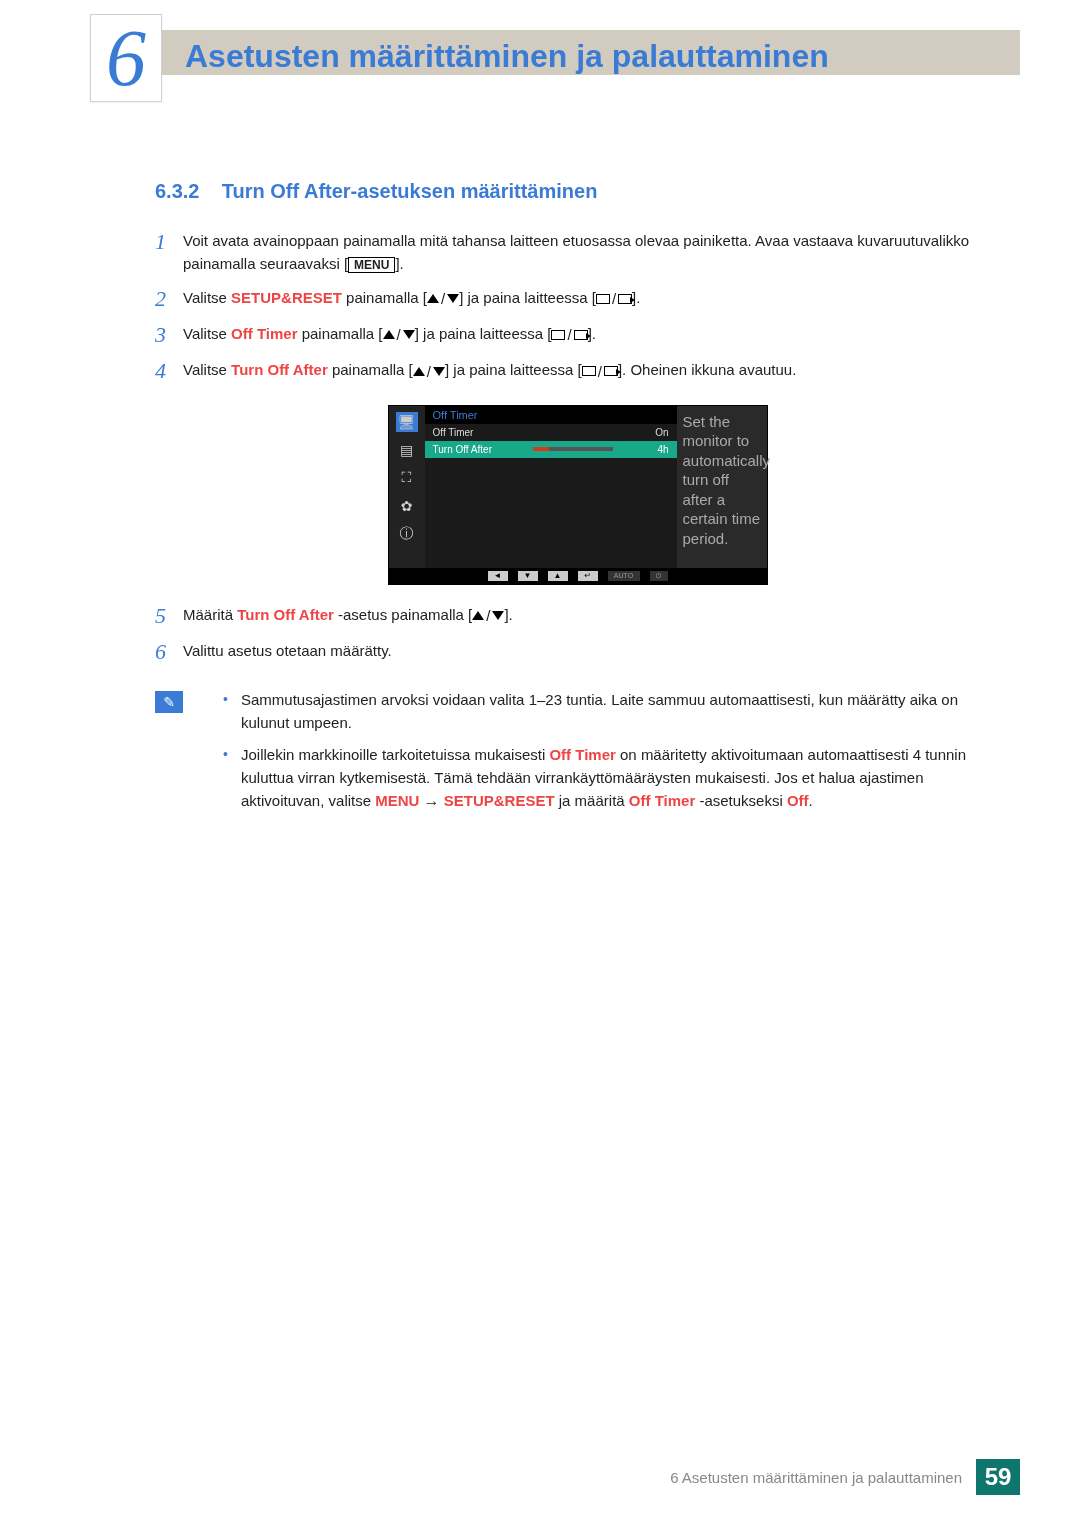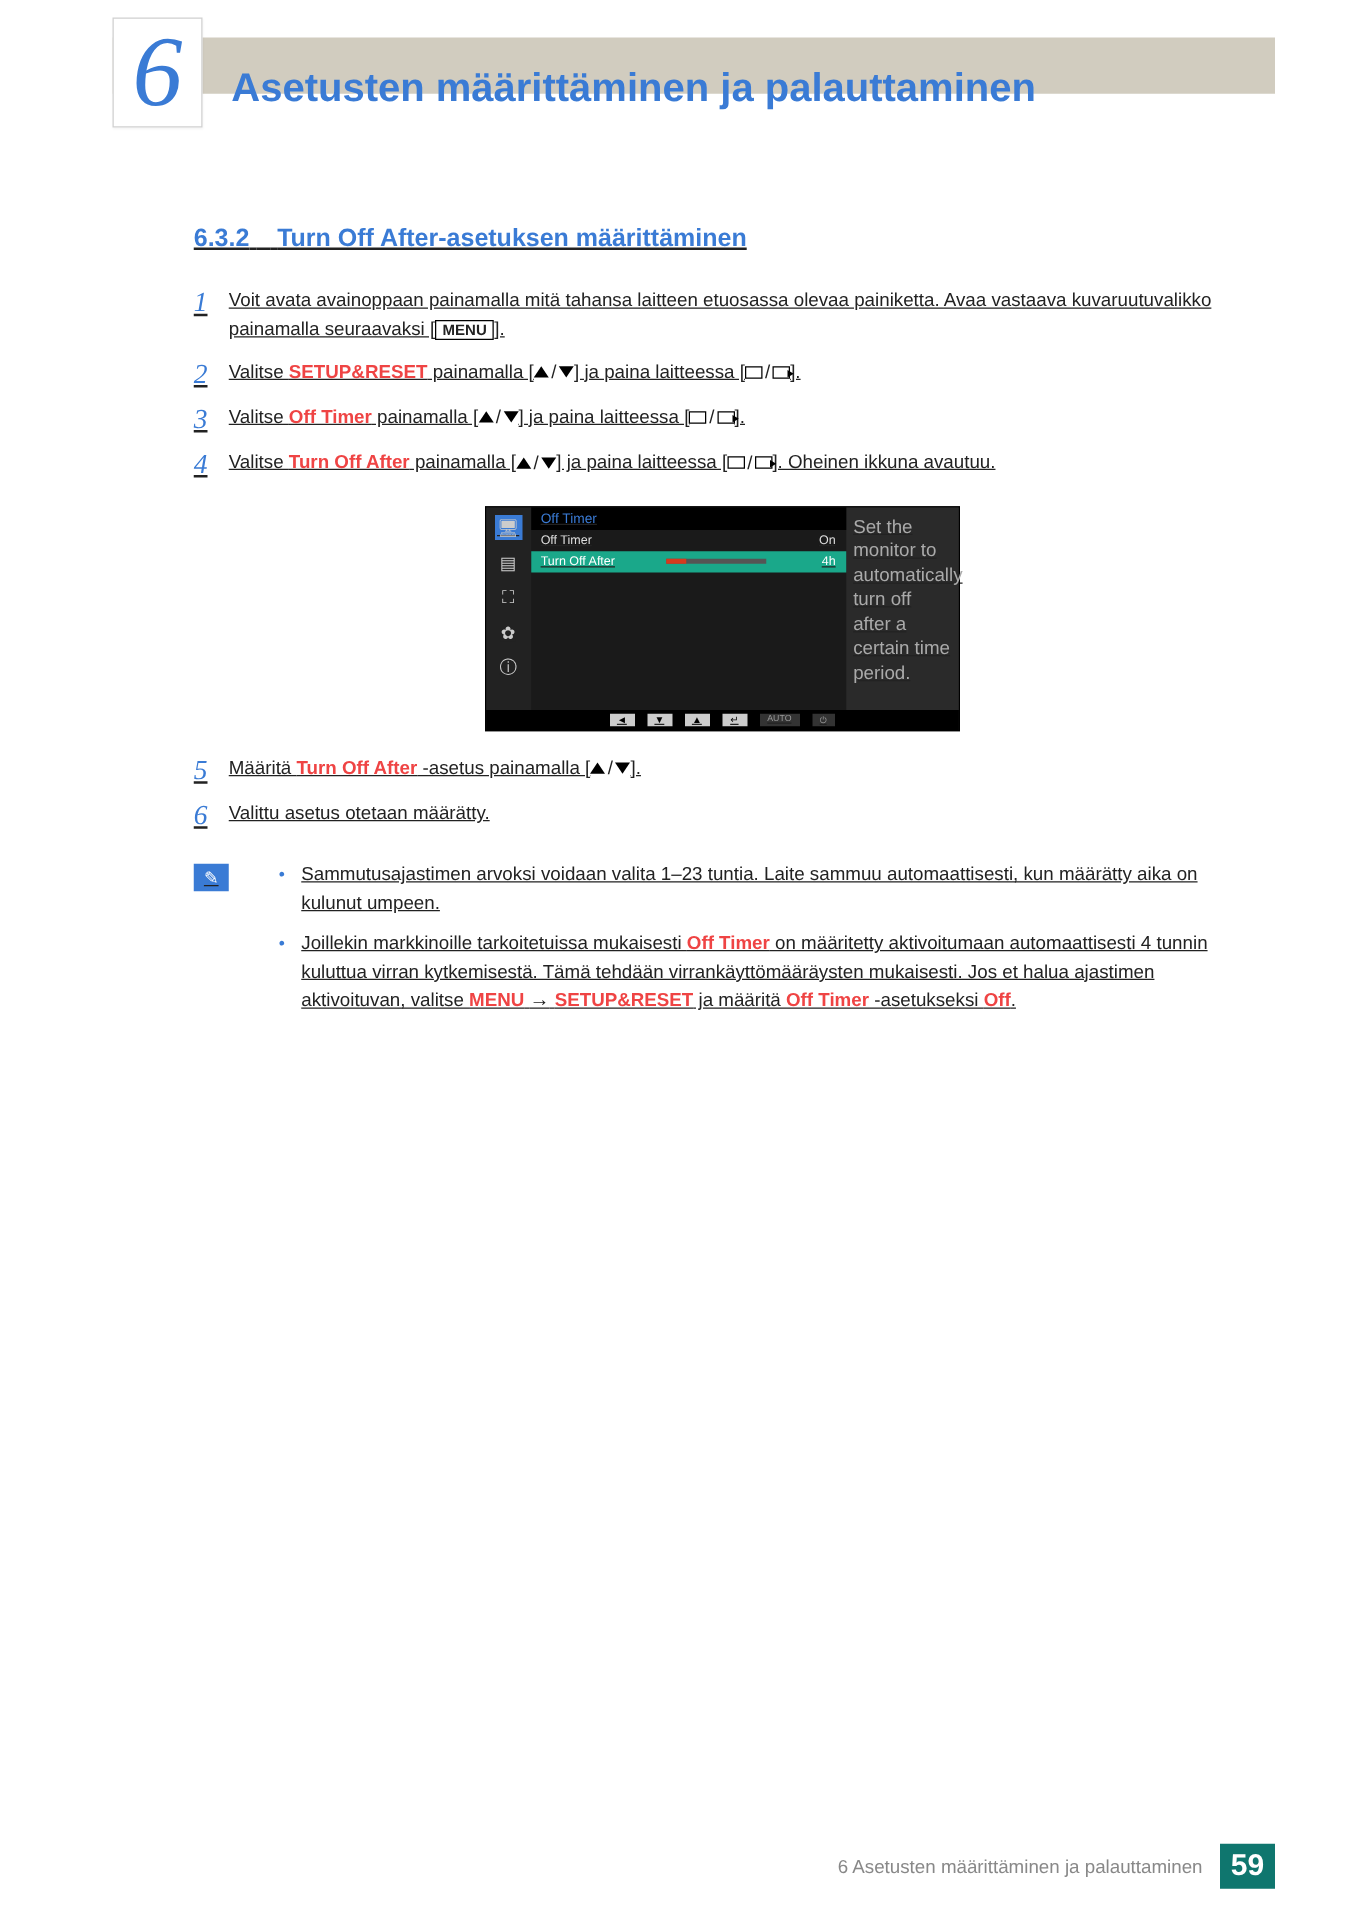--- a/index.html
+++ b/index.html
@@ -43,33 +43,32 @@
   .chapter-number {
     font-size: 80px;
     font-weight: 400;
     color: #3a7bd5;
     font-style: italic;
     font-family: Georgia, serif;
     line-height: 1;
   }
   .chapter-title {
     position: absolute;
-    top: 52px;
+    top: 38px;
     left: 185px;
     font-size: 32px;
     color: #3a7bd5;
     font-weight: 700;
     z-index: 2;
   }
   .content {
     position: absolute;
     top: 180px;
     left: 155px;
     right: 80px;
-    text-decoration: underline;
   }
   .section-title {
     color: #3a7bd5;
     font-size: 20px;
     font-weight: 700;
     margin-bottom: 26px;
   }
   .step-list { margin-bottom: 20px; }
   .step {
     display: flex;
@@ -191,21 +190,21 @@
     font-size: 15px;
     line-height: 1.5;
   }
   .note-body ul { list-style: none; }
   .note-body li { position: relative; padding-left: 18px; margin-bottom: 10px; }
   .note-body li::before { content: "•"; position: absolute; left: 0; color: #3a7bd5; font-size: 14px; }
   .arrow-right { font-size: 16px; }
 
   .footer {
     position: absolute;
-    bottom: 16px;
+    bottom: 32px;
     right: 60px;
     display: flex;
     align-items: center;
     gap: 14px;
     text-align: right;
   }
   .footer-text { color: #888; font-size: 15px; }
   .footer-page {
     background: #0f766e;
     color: #fff;

